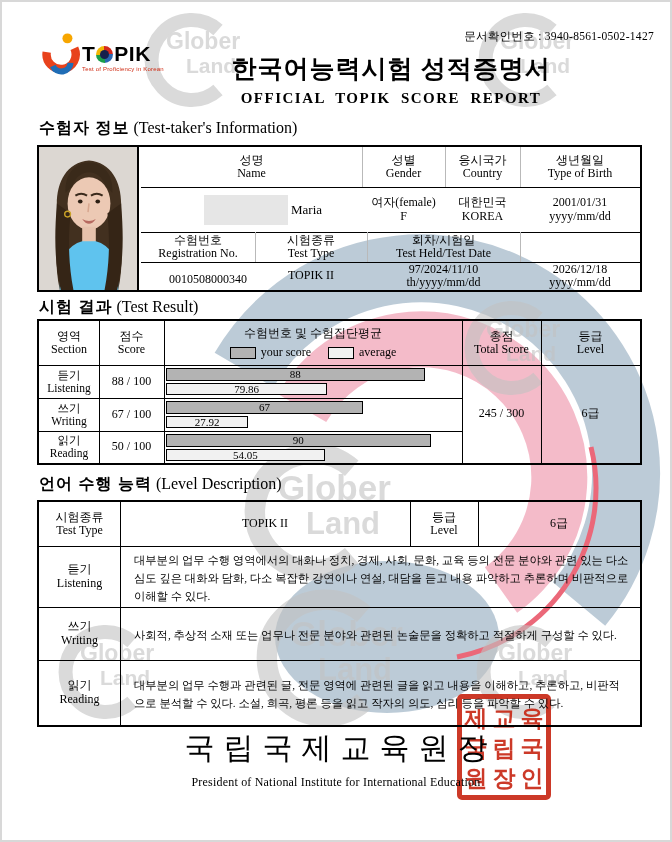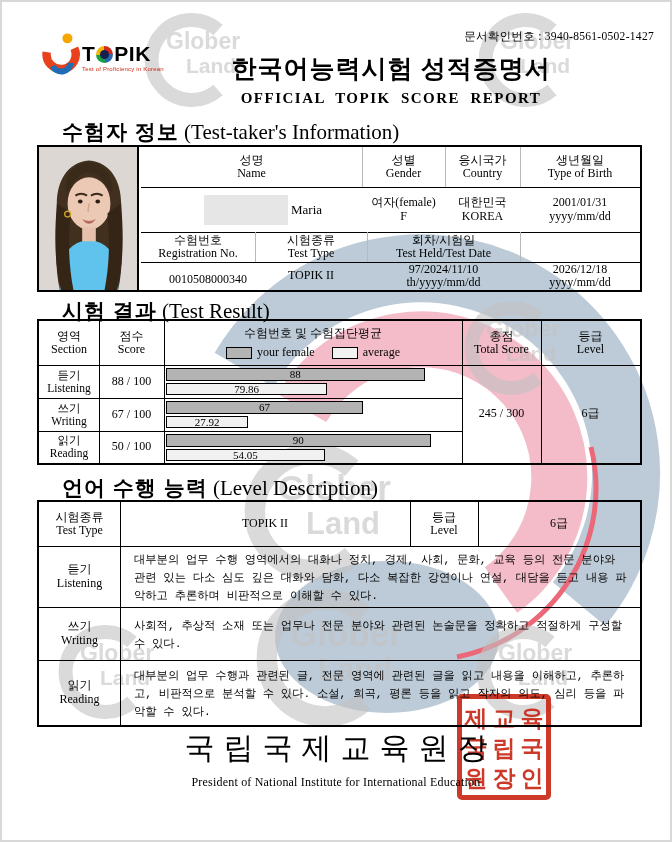--- a/index.html
+++ b/index.html
@@ -31,21 +31,21 @@
   .logo-o { display:inline-block; width:17px; height:17px; border-radius:50%; margin:0 1px;
             background:conic-gradient(#d42a1e 0 25%, #2a67b1 25% 50%, #1b9e49 50% 75%, #f2b705 75% 100%);
             position:relative; }
   .logo-o i { position:absolute; left:4px; top:4px; width:9px; height:9px; border-radius:50%; background:#15204b; }
   .logo-tagline { position:absolute; left:46px; top:36px; font-size:6px; color:#cf2a12;
                   font-family:"Liberation Sans",sans-serif; letter-spacing:.2px; }
   .titles { position:absolute; left:110px; right:0; top:50px; text-align:center; }
   .title-kr { font-size:25px; font-weight:bold; letter-spacing:1px; }
   .title-en { margin-top:5px; font-size:15px; font-weight:bold; letter-spacing:1.5px; word-spacing:5px; }
   
-  .sec-h { position:absolute; left:37px; font-size:21px; white-space:nowrap;margin-left:23px; }
+  .sec-h { position:absolute; left:37px; font-size:16px; white-space:nowrap; }
   .sec-h .kr { font-family:"Liberation Sans",sans-serif; font-weight:bold; letter-spacing:1px; }
   .sec-h .en { font-family:"Liberation Serif",serif; font-weight:normal; }
   
   .tbl { position:absolute; left:35px; width:605px; border:2px solid #000; background:transparent; }
   .cell { position:absolute; display:flex; flex-direction:column; align-items:center; justify-content:center;
           text-align:center; line-height:1.12; }
   .cell .kr { font-size:12px; }
   .cell .en { font-size:12px; }
   .hline { position:absolute; height:1px; background:#000; }
   .vline { position:absolute; width:1px; background:#000; }
@@ -63,21 +63,21 @@
          font-size:11px; line-height:1; }
   .bar.your { top:3px; height:13px; background:#b3b3b3; }
   .bar.avg  { top:18px; height:12px; background:#f1f1f1; }
   .legend { position:absolute; left:127px; top:24px; width:294px; display:flex; align-items:center; justify-content:center; gap:5px; font-size:12px; }
   .legend .box { width:26px; height:12px; border:1px solid #000; display:inline-block; }
   .legend .box.your { background:#b3b3b3; }
   .legend .box.avg { background:#f1f1f1; margin-left:12px; }
   
   #desc-table { top:498px; height:227px; }
   .desc-text { position:absolute; left:81px; right:0; display:flex; align-items:center;
-               padding:7px 10px 4px 14px; font-size:11.3px; line-height:1.6; text-align:left;font-family:Liberation Mono, monospace; }
+               padding:7px 10px 4px 14px; font-size:11.3px; line-height:1.6; text-align:left; }
   
   .footer-kr { position:absolute; left:0; right:0; top:726px; text-align:center; font-size:30px;
                letter-spacing:9px; padding-left:9px; font-weight:normal; }
   .footer-en { position:absolute; left:0; right:0; top:773px; text-align:center; font-size:12px; letter-spacing:.2px; }
   .seal { position:absolute; left:455px; top:692px; width:94px; height:106px; z-index:2;
           border:5px solid #c82815; border-radius:5px; opacity:.92; padding-top:3px;
           display:flex; flex-direction:column; align-items:center; justify-content:center;
           color:#c82815; font-weight:bold; mix-blend-mode:multiply; }
   .seal div { font-size:23px; line-height:30px; letter-spacing:5px; padding-left:5px; white-space:nowrap; }
 </style>
@@ -293,21 +293,21 @@
       </div>
       <div class="cell" style="left:60px;top:0;width:65px;height:44px">
         <div class="kr">점수</div>
           <div class="en">Score</div>
       </div>
       <div class="cell" style="left:127px;top:3px;width:294px;height:20px">
         <div class="kr">수험번호 및 수험집단평균</div>
       </div>
       <div class="legend">
         <span class="box your"></span>
-        <span>your female</span>
+        <span>your score</span>
         <span class="box avg"></span>
         <span>average</span>
       </div>
       <div class="cell" style="left:423px;top:0;width:79px;height:44px">
         <div class="kr">총점</div>
           <div class="en">Total Score</div>
       </div>
       <div class="cell" style="left:502px;top:0;width:99px;height:44px">
         <div class="kr">등급</div>
           <div class="en">Level</div>

